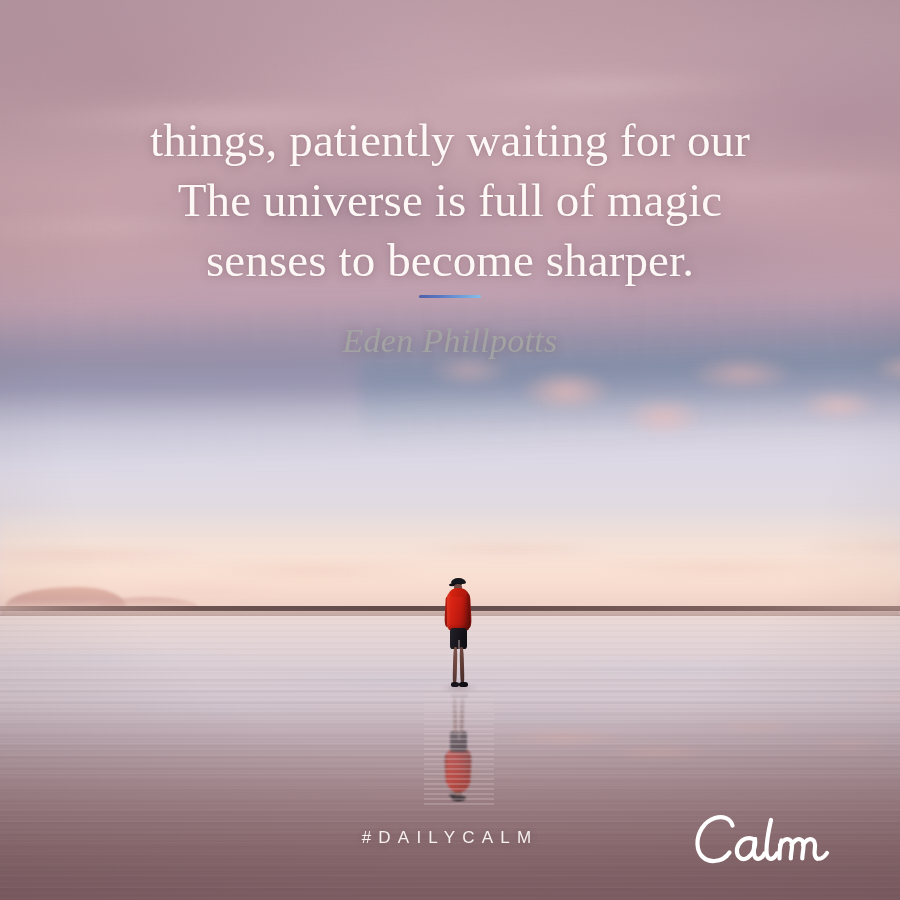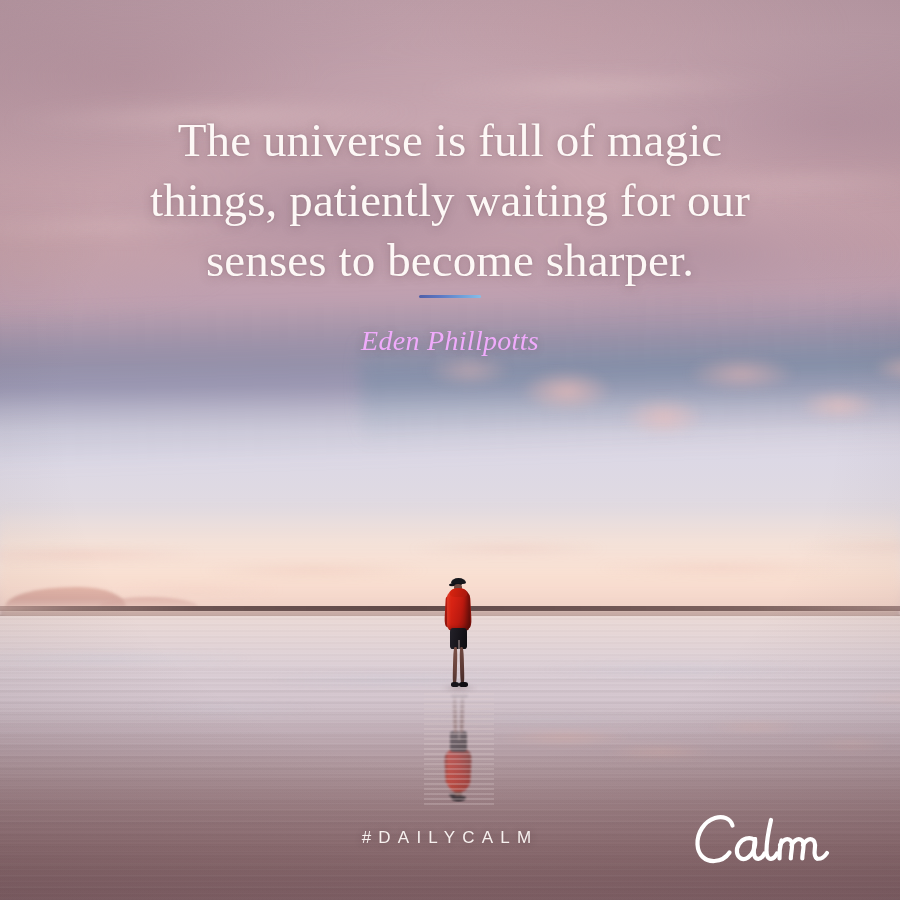--- a/index.html
+++ b/index.html
@@ -437,23 +437,23 @@
   }
 
   .attribution {
     position: absolute;
     left: 0;
     top: 322px;
     width: 900px;
     text-align: center;
     font-family: "Liberation Serif", "DejaVu Serif", serif;
     font-style: italic;
-    font-size: 28px;
+    font-size: 34px;
     line-height: 38px;
-    color: #f0abfc;
+    color: #a3a3a3;
     letter-spacing: 0.3px;
     text-shadow: 0 1px 9px rgba(92,62,72,0.32);
   }
 
   .hashtag {
     position: absolute;
     left: 250px;
     top: 828px;
     width: 400px;
     text-align: center;
@@ -541,22 +541,22 @@
       <div class="fig-shoe-l"></div>
       <div class="fig-shoe-r"></div>
     </div>
 
     <div class="vignette"></div>
   </div>
 
   <div class="overlay">
 
     <div class="quote">
+      <span class="quote-line">things, patiently waiting for our</span>
       <span class="quote-line">The universe is full of magic</span>
-      <span class="quote-line">things, patiently waiting for our</span>
       <span class="quote-line">senses to become sharper.</span>
     </div>
 
     <div class="divider"></div>
 
     <div class="attribution">Eden Phillpotts</div>
 
     <div class="hashtag">#DAILYCALM</div>
 
     <div class="logo">

